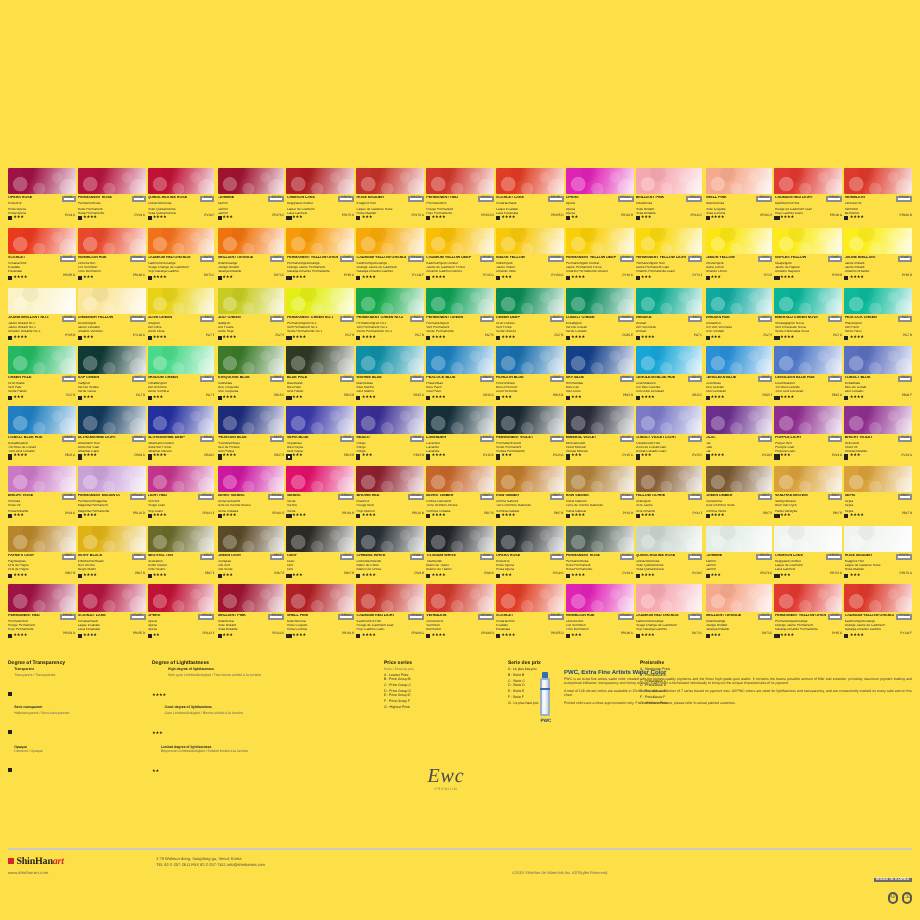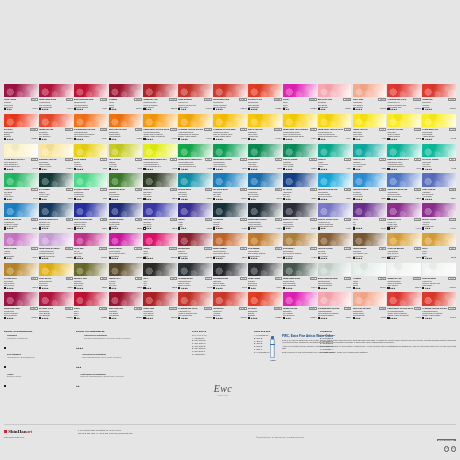--- a/index.html
+++ b/index.html
@@ -7,21 +7,21 @@
   body {
     background: #ffffff;
     font-family: "Liberation Sans", sans-serif;
     color: #1a1a1a;
     overflow: hidden;
   }
   #sheet {
     position: relative;
     width: 460px;
     height: 460px;
-    background: #e5e5e5;
+    background: #fde047;
     padding: 0;
   }
 
   
   #grid {
     position: absolute;
     left: 4px;
     top: 84px;
     width: 452px;
     display: grid;

